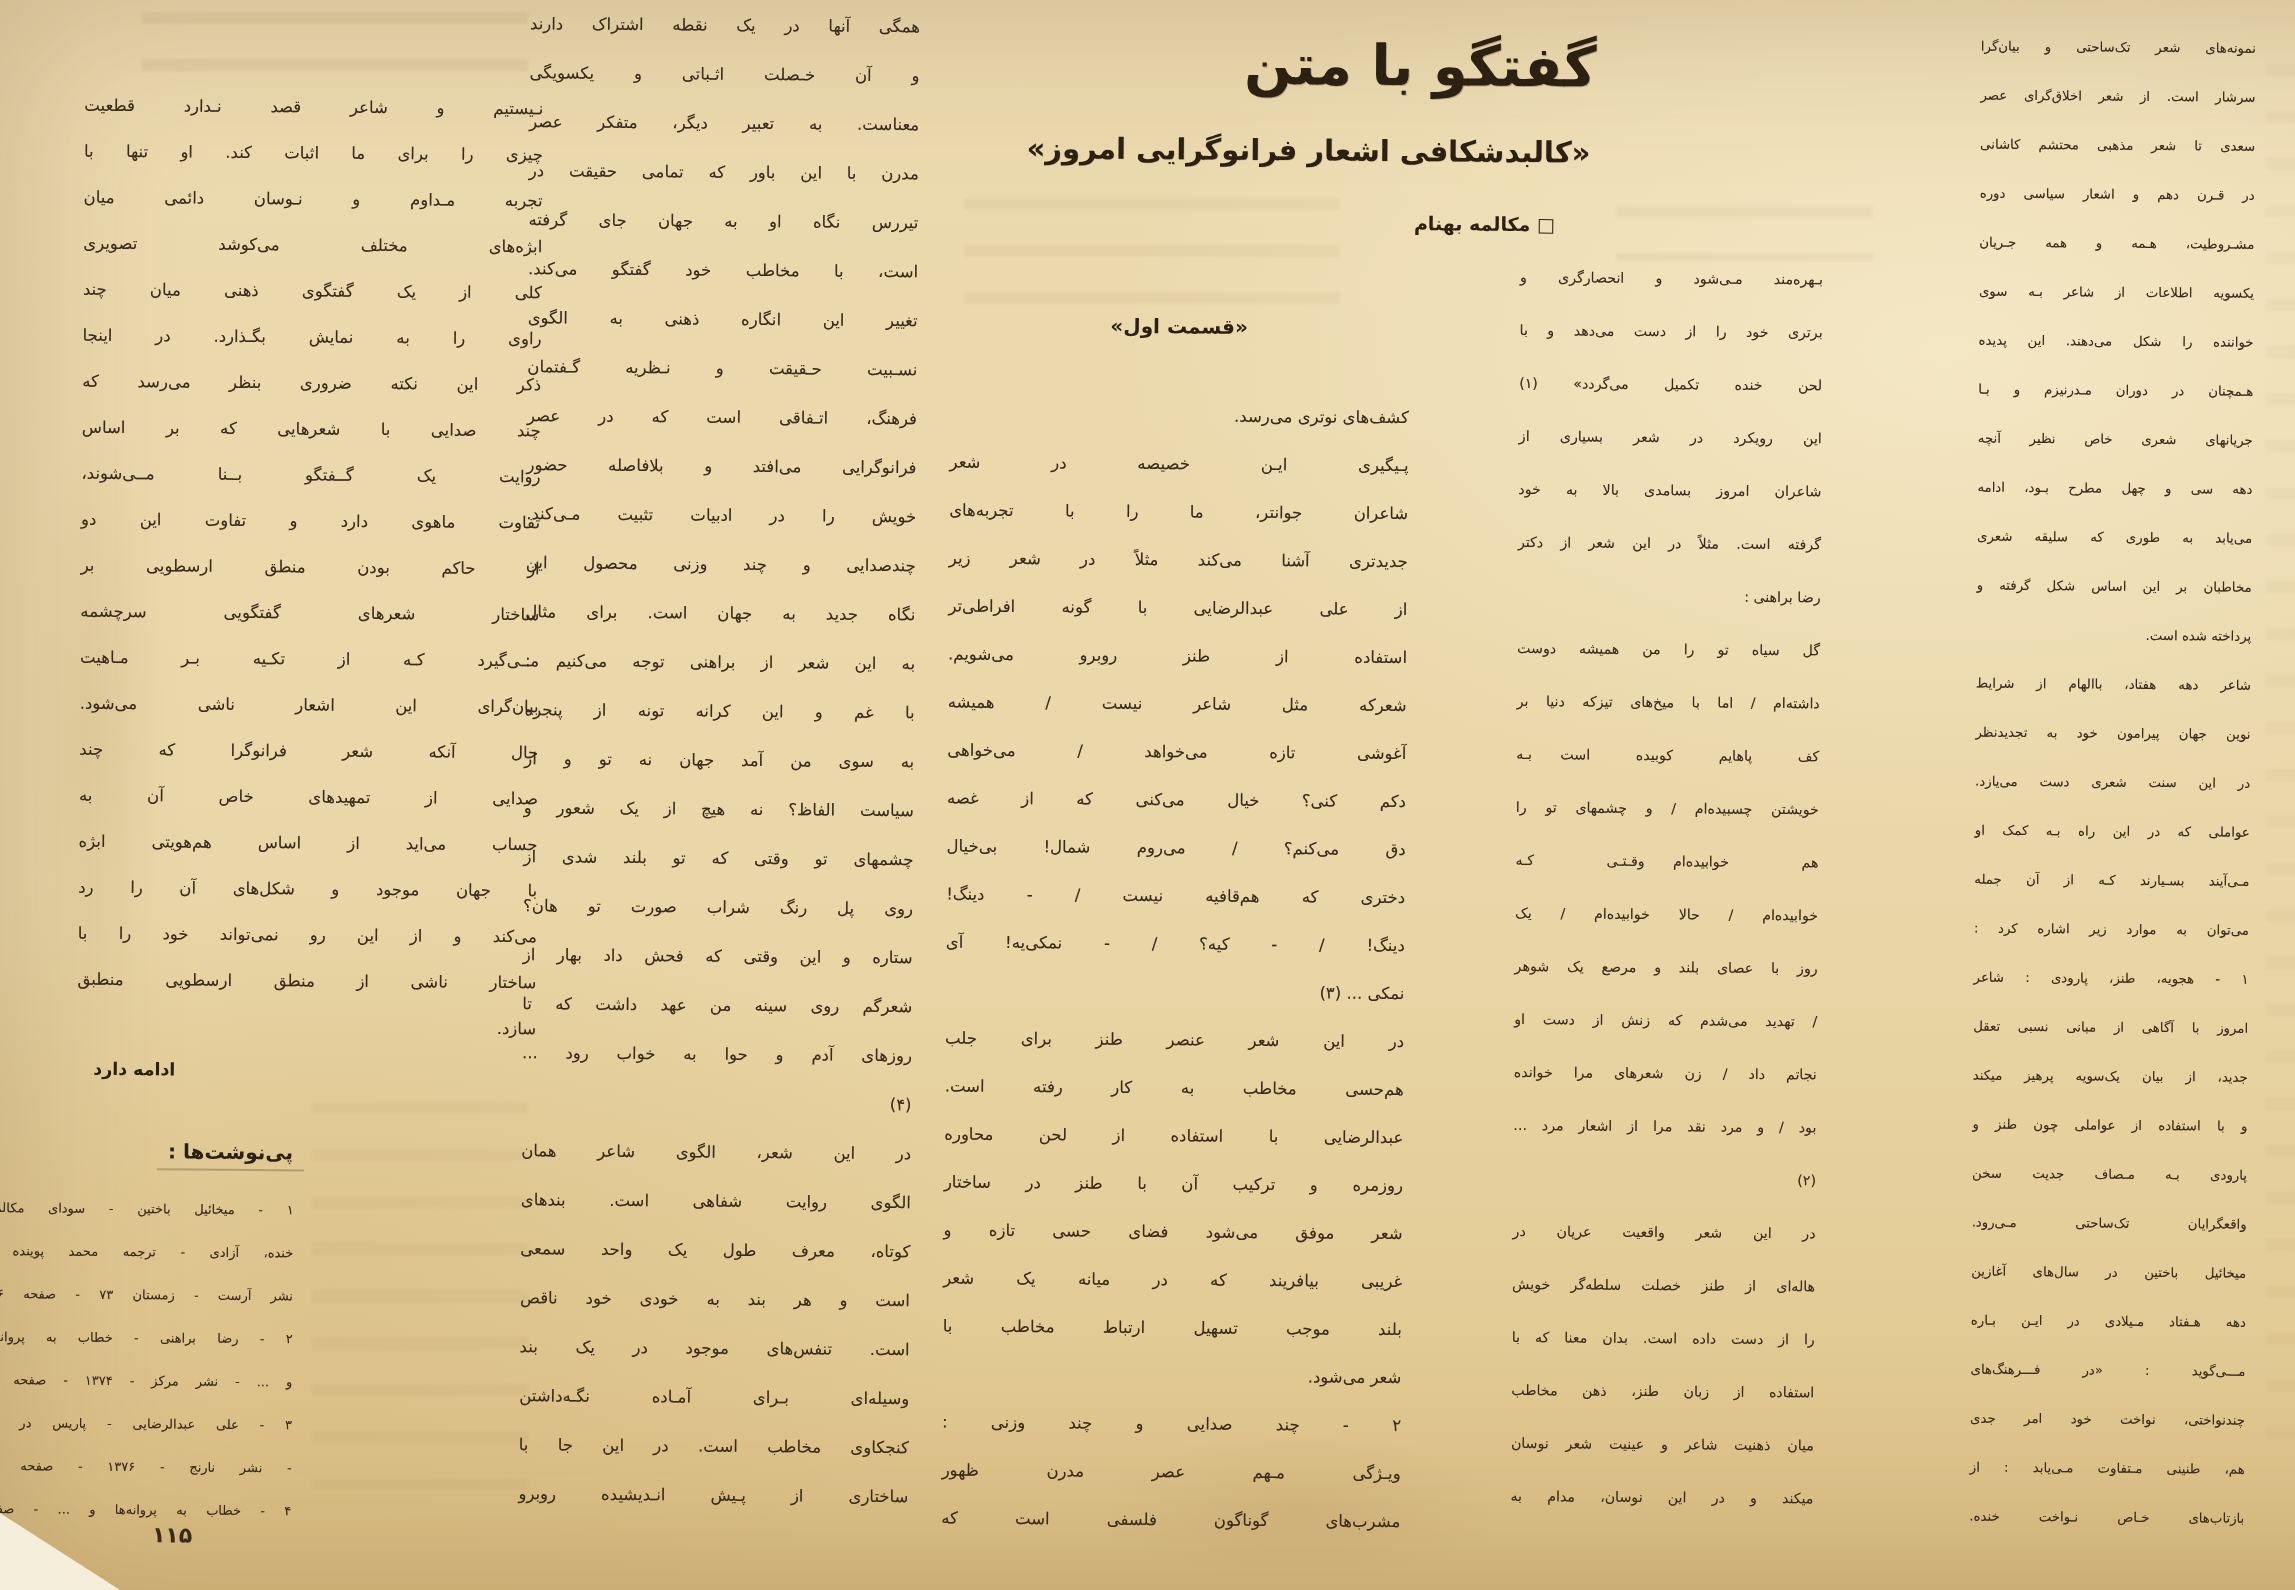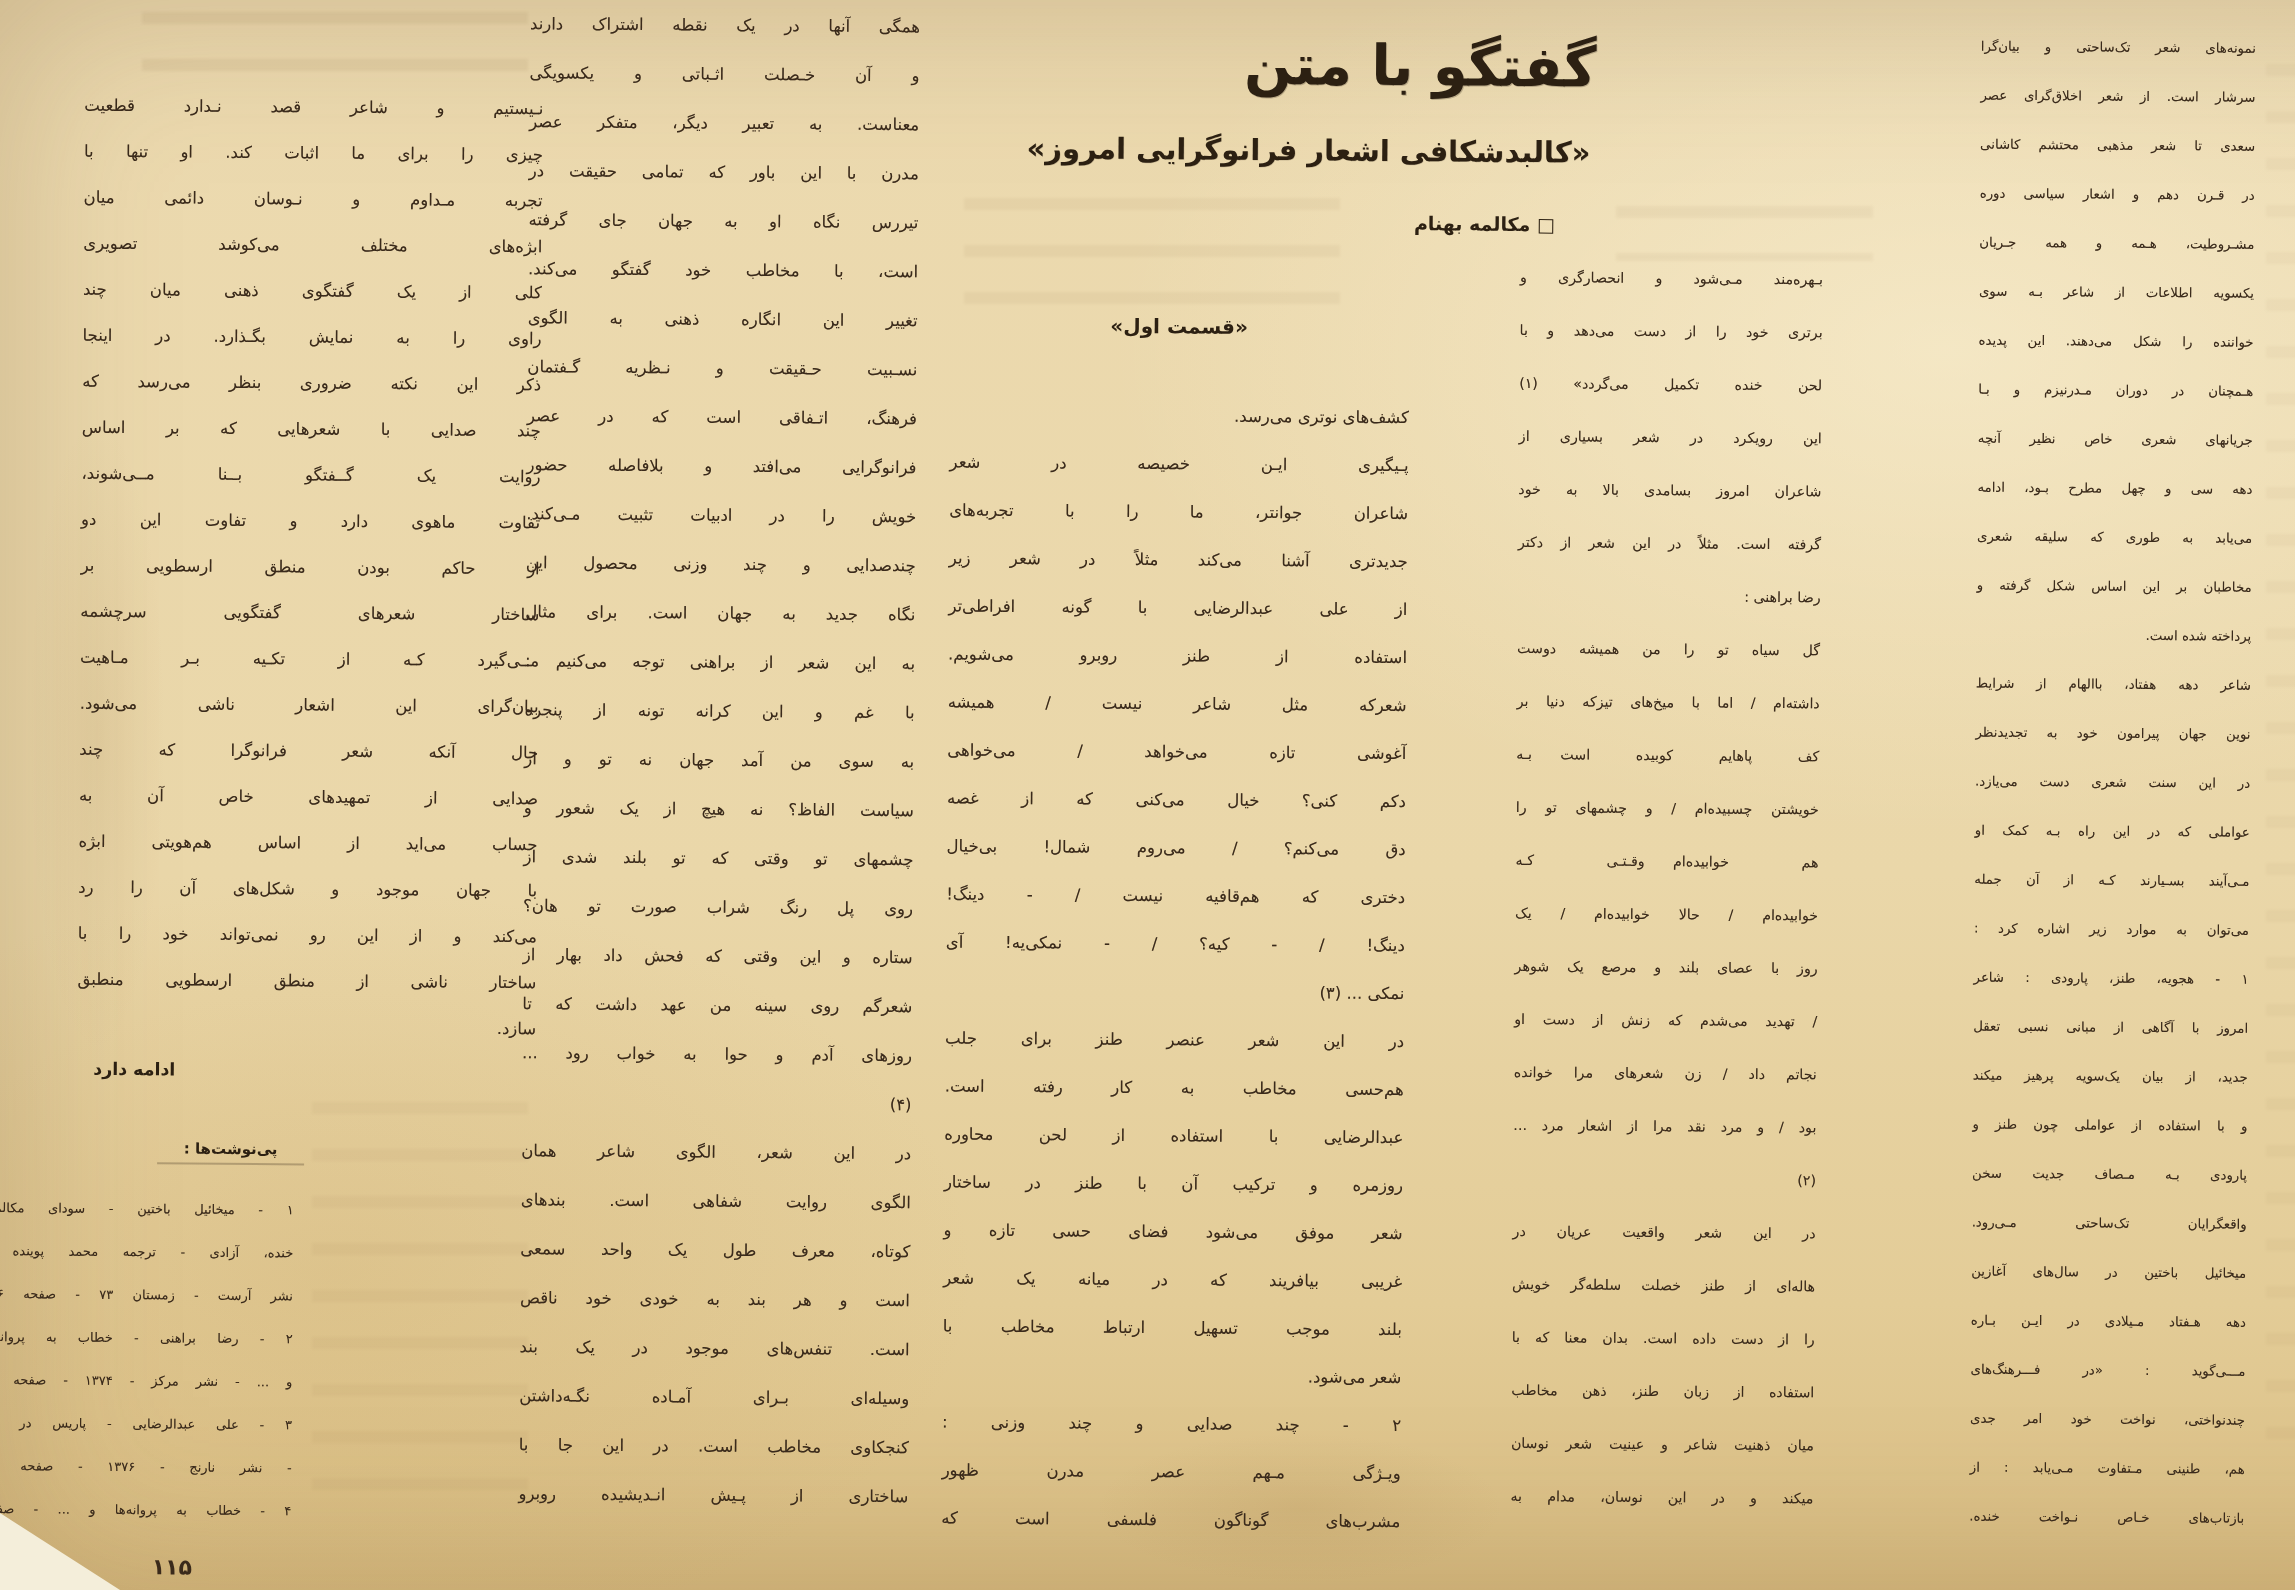--- a/index.html
+++ b/index.html
@@ -32,23 +32,23 @@
   .colFN{left:-13px;top:1197px;width:310px;font-size:13px;}.colFN .tl{height:43px;line-height:43px;}
   
   .hdr{position:absolute;direction:rtl;color:#2c2012;text-align:center;}
   .title{left:1194px;top:33px;width:441px;font-size:56px;font-weight:bold;letter-spacing:0.9px;
          text-shadow:0.9px 0.9px 0 rgba(44,32,18,.25);}
   .subtitle{left:927px;top:134px;width:753px;font-size:29px;font-weight:bold;
          text-shadow:0.5px 0.5px 0 rgba(44,32,18,.2);}
   .byline{left:1370px;top:212px;width:220px;font-size:19px;font-weight:bold;}
   .partlabel{left:1015px;top:316px;width:321px;font-size:20px;font-weight:bold;}
   .continued{left:40px;top:1069px;width:193px;font-size:17.4px;font-weight:bold;text-align:center;}
-  .fnhead{left:160px;top:1149px;width:147px;font-size:15px;font-weight:bold;text-align:center;
+  .fnhead{left:160px;top:1149px;width:147px;font-size:20px;font-weight:bold;text-align:center;
           border-bottom:2.8px solid #32251545;padding-bottom:5px;}
-  .pagenum{left:132px;top:1564px;width:92px;font-size:22px;font-weight:bold;text-align:center;color:#33261664;
+  .pagenum{left:132px;top:1532px;width:92px;font-size:22px;font-weight:bold;text-align:center;color:#33261664;
            color:#3a2a1b;}
   .wedge-bl{position:absolute;left:0;bottom:0;width:120px;height:77px;background:#f4eeda;
             clip-path:polygon(0 0,100% 100%,0 100%);}
   .ghost{position:absolute;opacity:.10;pointer-events:none;
          background:repeating-linear-gradient(180deg, rgba(124,92,52,.85) 0 12px, transparent 12px 47px);
          filter:blur(1.4px);}
   .g1{left:142px;top:12px;width:386px;height:80px;}
   .g2{left:964px;top:198px;width:376px;height:115px;opacity:.07;}
   .g3{left:1616px;top:206px;width:257px;height:55px;opacity:.07;}
   .g4{left:2266px;top:64px;width:87px;height:1405px;opacity:.05;}

